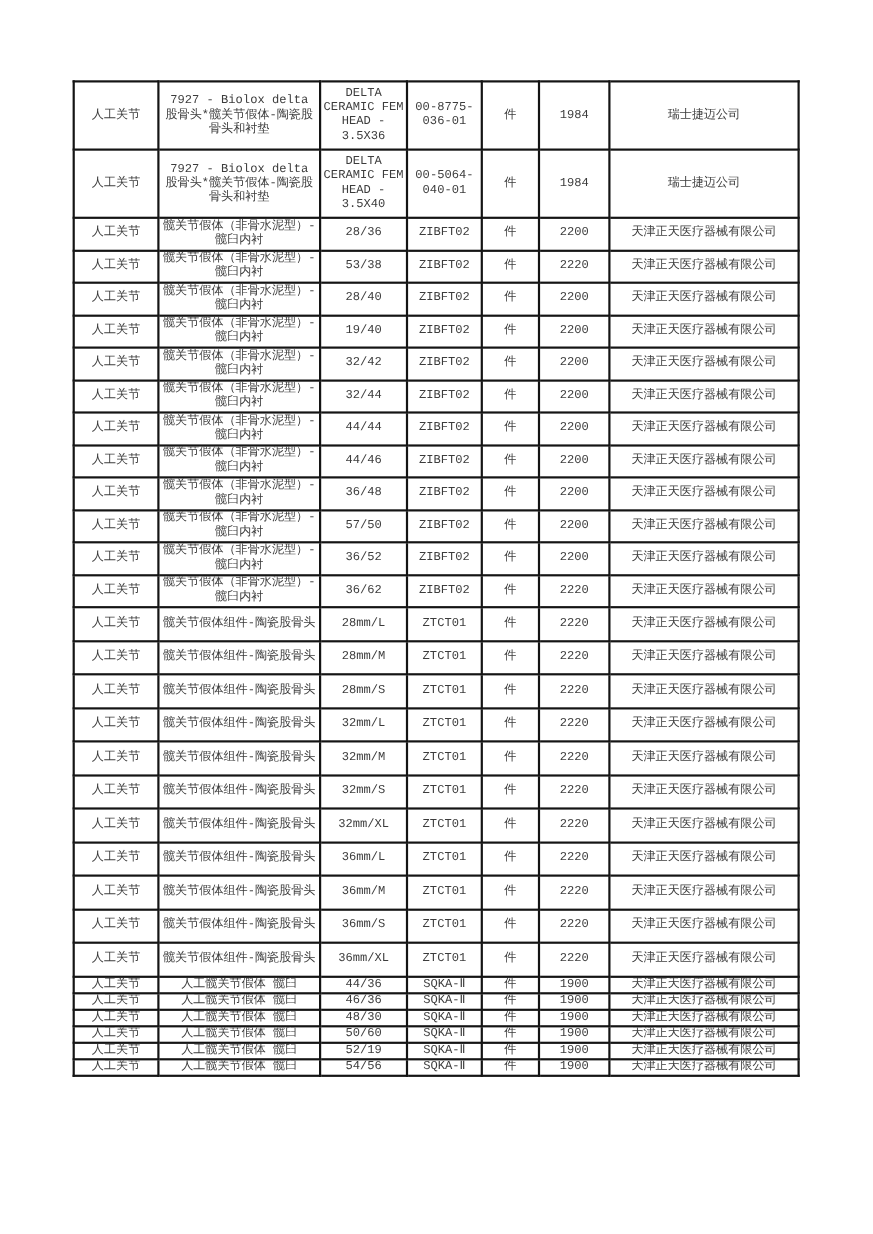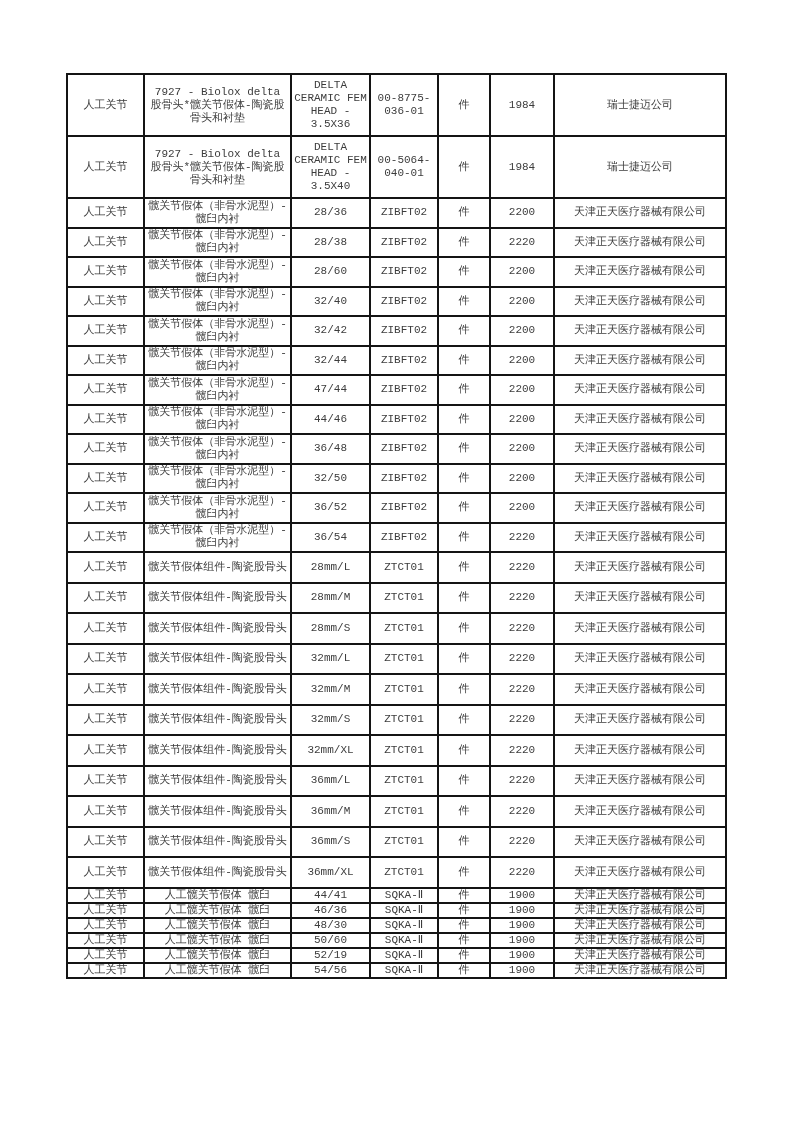--- a/index.html
+++ b/index.html
@@ -87,41 +87,41 @@
     <td>28/36</td>
     <td>ZIBFT02</td>
     <td>件</td>
     <td>2200</td>
     <td>天津正天医疗器械有限公司</td>
   </tr>
 
   <tr class="row-liner">
     <td>人工关节</td>
     <td>髋关节假体（非骨水泥型）-髋臼内衬</td>
-    <td>28/38</td>
-    <td>ZIBFT02</td>
-    <td>件</td>
-    <td>2220</td>
-    <td>天津正天医疗器械有限公司</td>
-  </tr>
-
-  <tr class="row-liner">
-    <td>人工关节</td>
-    <td>髋关节假体（非骨水泥型）-髋臼内衬</td>
-    <td>28/60</td>
-    <td>ZIBFT02</td>
-    <td>件</td>
-    <td>2200</td>
-    <td>天津正天医疗器械有限公司</td>
-  </tr>
-
-  <tr class="row-liner">
-    <td>人工关节</td>
-    <td>髋关节假体（非骨水泥型）-髋臼内衬</td>
-    <td>32/40</td>
+    <td>53/38</td>
+    <td>ZIBFT02</td>
+    <td>件</td>
+    <td>2220</td>
+    <td>天津正天医疗器械有限公司</td>
+  </tr>
+
+  <tr class="row-liner">
+    <td>人工关节</td>
+    <td>髋关节假体（非骨水泥型）-髋臼内衬</td>
+    <td>28/40</td>
+    <td>ZIBFT02</td>
+    <td>件</td>
+    <td>2200</td>
+    <td>天津正天医疗器械有限公司</td>
+  </tr>
+
+  <tr class="row-liner">
+    <td>人工关节</td>
+    <td>髋关节假体（非骨水泥型）-髋臼内衬</td>
+    <td>19/40</td>
     <td>ZIBFT02</td>
     <td>件</td>
     <td>2200</td>
     <td>天津正天医疗器械有限公司</td>
   </tr>
 
   <tr class="row-liner">
     <td>人工关节</td>
     <td>髋关节假体（非骨水泥型）-髋臼内衬</td>
     <td>32/42</td>
@@ -137,21 +137,21 @@
     <td>32/44</td>
     <td>ZIBFT02</td>
     <td>件</td>
     <td>2200</td>
     <td>天津正天医疗器械有限公司</td>
   </tr>
 
   <tr class="row-liner">
     <td>人工关节</td>
     <td>髋关节假体（非骨水泥型）-髋臼内衬</td>
-    <td>47/44</td>
+    <td>44/44</td>
     <td>ZIBFT02</td>
     <td>件</td>
     <td>2200</td>
     <td>天津正天医疗器械有限公司</td>
   </tr>
 
   <tr class="row-liner">
     <td>人工关节</td>
     <td>髋关节假体（非骨水泥型）-髋臼内衬</td>
     <td>44/46</td>
@@ -167,41 +167,41 @@
     <td>36/48</td>
     <td>ZIBFT02</td>
     <td>件</td>
     <td>2200</td>
     <td>天津正天医疗器械有限公司</td>
   </tr>
 
   <tr class="row-liner">
     <td>人工关节</td>
     <td>髋关节假体（非骨水泥型）-髋臼内衬</td>
-    <td>32/50</td>
+    <td>57/50</td>
     <td>ZIBFT02</td>
     <td>件</td>
     <td>2200</td>
     <td>天津正天医疗器械有限公司</td>
   </tr>
 
   <tr class="row-liner">
     <td>人工关节</td>
     <td>髋关节假体（非骨水泥型）-髋臼内衬</td>
     <td>36/52</td>
     <td>ZIBFT02</td>
     <td>件</td>
     <td>2200</td>
     <td>天津正天医疗器械有限公司</td>
   </tr>
 
   <tr class="row-liner">
     <td>人工关节</td>
     <td>髋关节假体（非骨水泥型）-髋臼内衬</td>
-    <td>36/54</td>
+    <td>36/62</td>
     <td>ZIBFT02</td>
     <td>件</td>
     <td>2220</td>
     <td>天津正天医疗器械有限公司</td>
   </tr>
 
   <tr class="row-head">
     <td>人工关节</td>
     <td>髋关节假体组件-陶瓷股骨头</td>
     <td>28mm/L</td>
@@ -307,21 +307,21 @@
     <td>36mm/XL</td>
     <td>ZTCT01</td>
     <td>件</td>
     <td>2220</td>
     <td>天津正天医疗器械有限公司</td>
   </tr>
 
   <tr class="row-cup">
     <td>人工关节</td>
     <td>人工髋关节假体 髋臼</td>
-    <td>44/41</td>
+    <td>44/36</td>
     <td>SQKA-Ⅱ</td>
     <td>件</td>
     <td>1900</td>
     <td>天津正天医疗器械有限公司</td>
   </tr>
 
   <tr class="row-cup">
     <td>人工关节</td>
     <td>人工髋关节假体 髋臼</td>
     <td>46/36</td>

